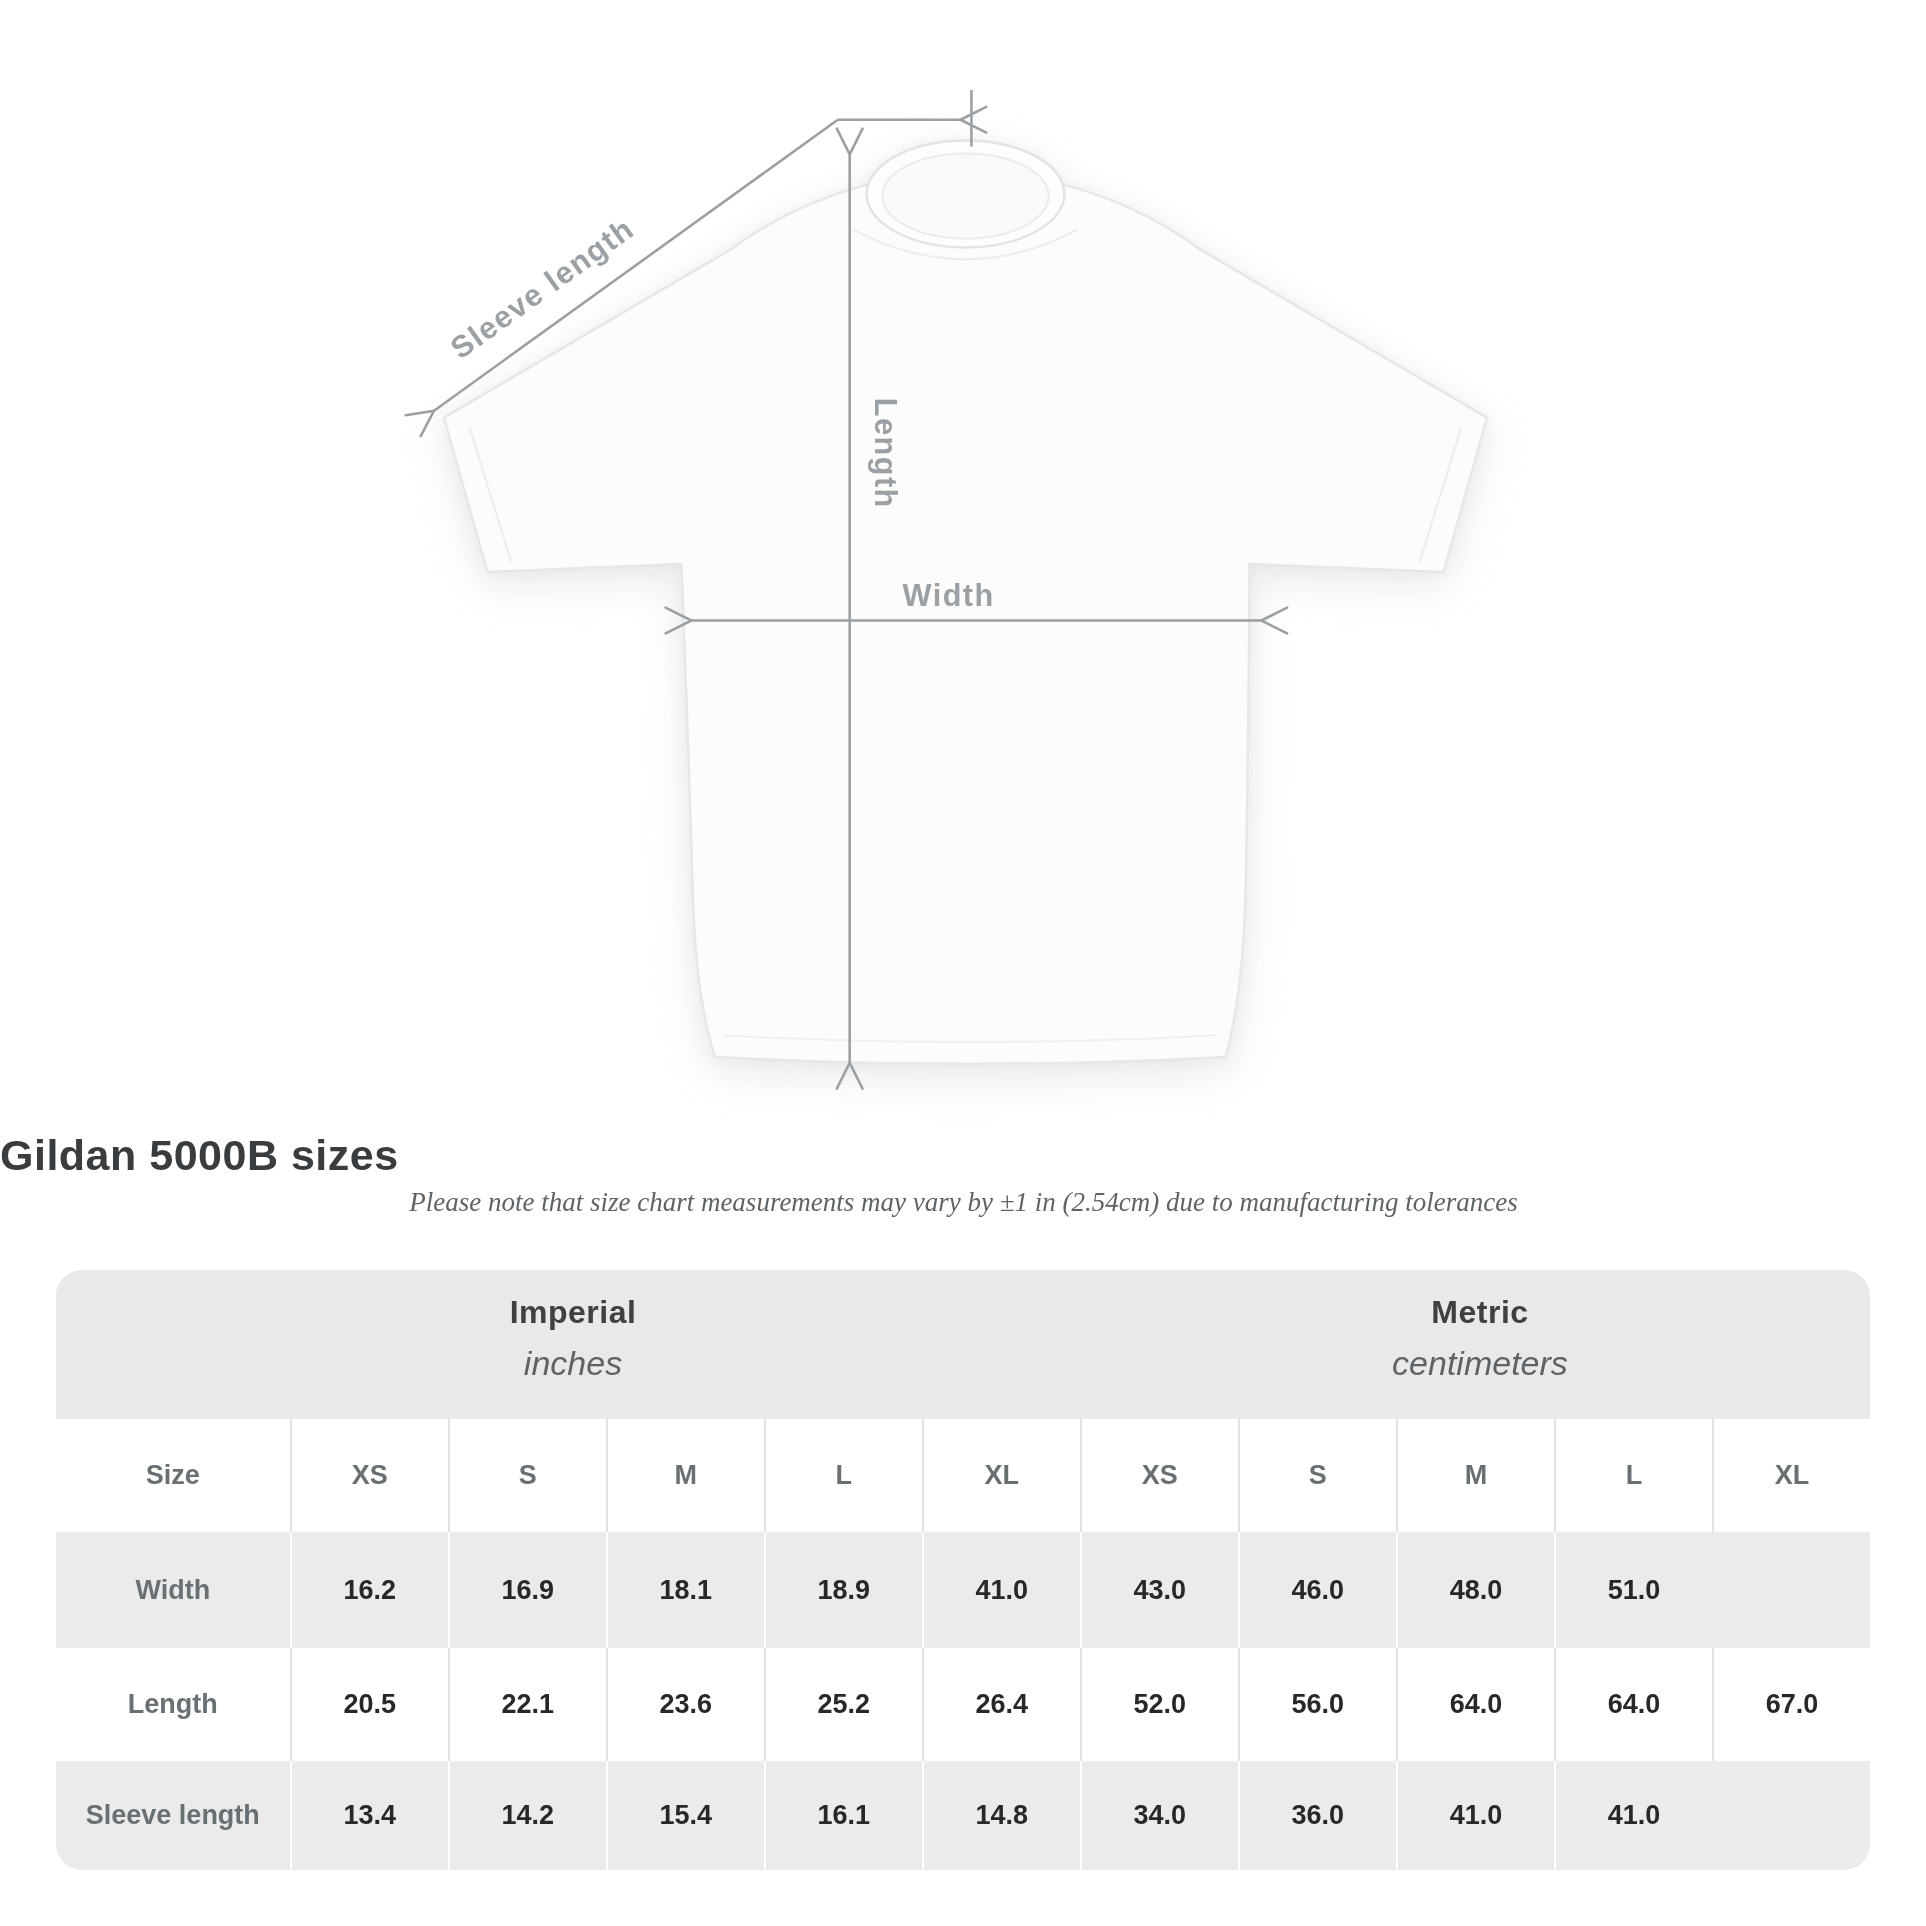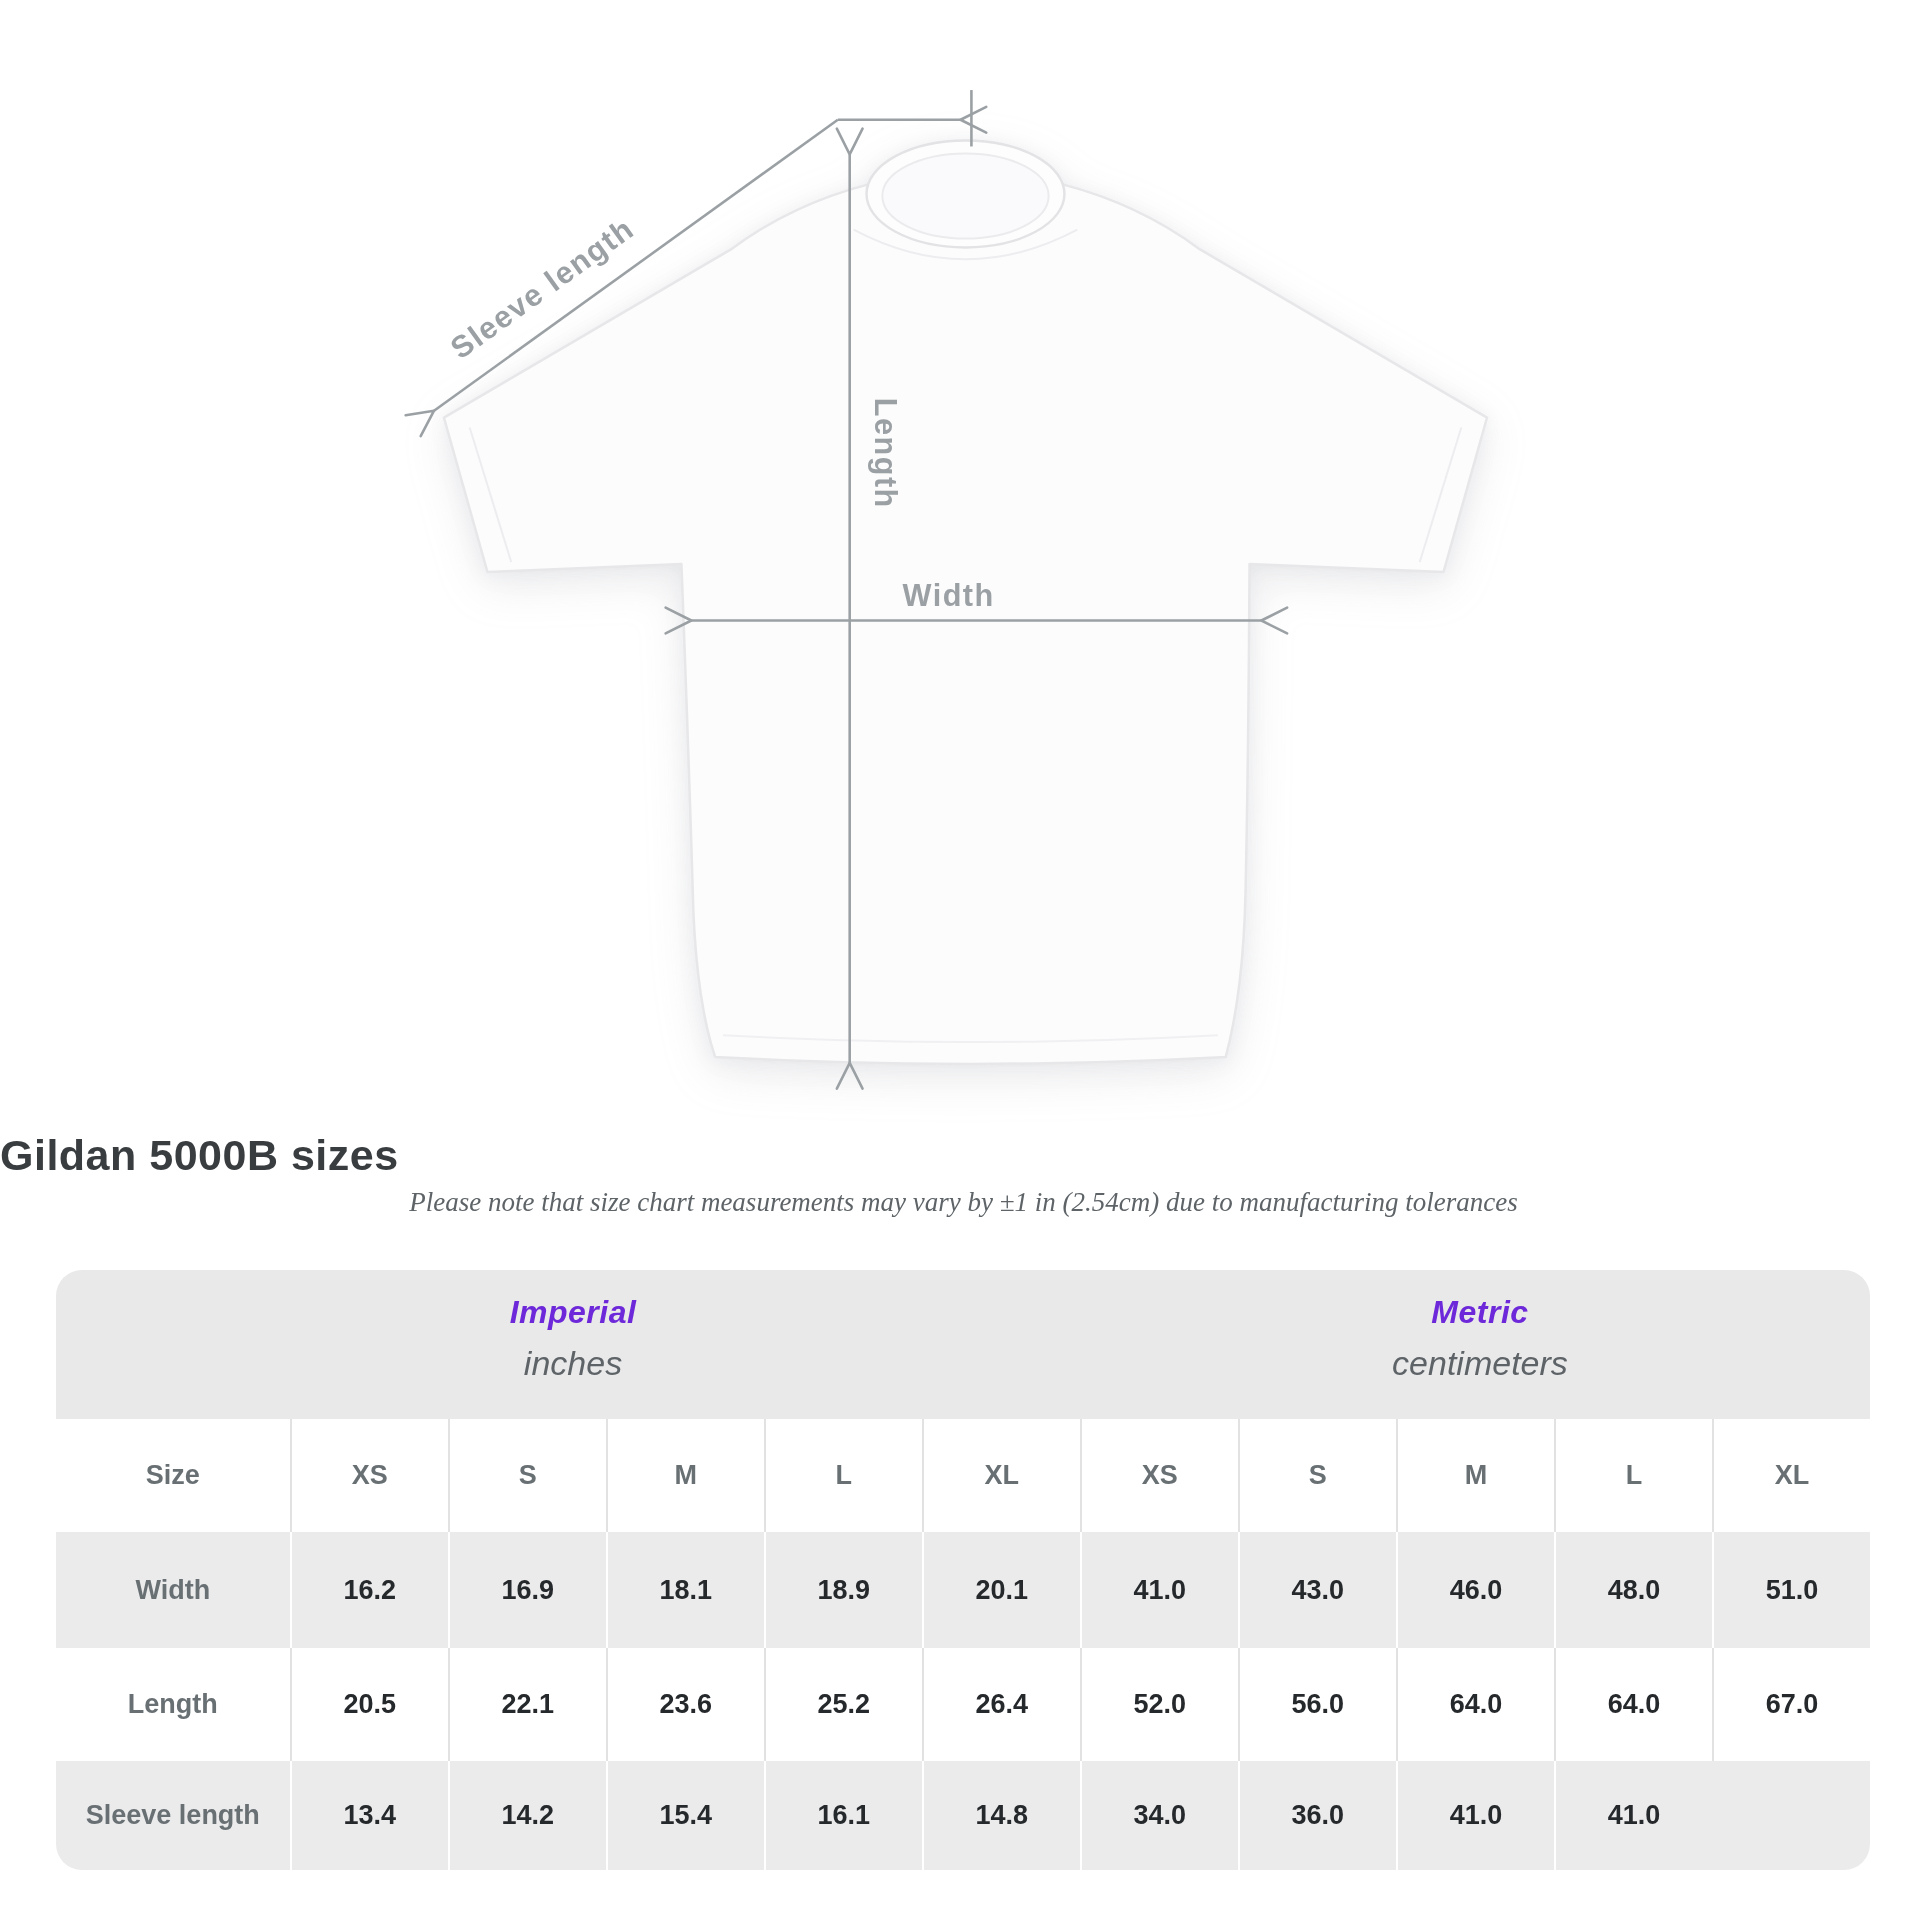--- a/index.html
+++ b/index.html
@@ -26,21 +26,21 @@
     position:absolute;left:56px;top:1270px;width:1814px;height:600px;
     border-radius:26px;overflow:hidden;background:#ffffff;
   }
   .unit-band{position:relative;height:149px;background:#e9e9ea;}
   .unit-group{
     position:absolute;top:0;height:100%;display:flex;flex-direction:column;
     align-items:center;justify-content:center;gap:13px;transform:translateY(-6px);
   }
   .unit-group.imperial{left:0;width:57%;}
   .unit-group.metric{left:57%;width:43%;}
-  .unit-name{font-size:32px;font-weight:bold;font-style:italic;color:#6d28d9;letter-spacing:0.5px;}
+  .unit-name{font-size:32px;font-weight:bold;color:#404040;letter-spacing:0.5px;}
   .unit-sub{font-size:34px;font-style:italic;color:#5d6367;}
   .trow{display:grid;grid-template-columns:12.88% repeat(10,1fr);}
   .trow.row-sizes{height:113px;background:#ffffff;}
   #table-body .trow:nth-child(1){height:116px;}
   #table-body .trow:nth-child(2){height:113px;}
   #table-body .trow:nth-child(3){height:109px;}
   .row-gray{background:#ebebec;}
   .row-white{background:#ffffff;}
   .cell{display:flex;align-items:center;justify-content:center;font-size:27px;color:#26292c;font-weight:bold;}
   .cell.label,.cell.head{font-weight:bold;color:#697074;}
@@ -131,21 +131,20 @@
         <div class="cell head">L</div>
         <div class="cell head">XL</div>
       </div>
     <div id="table-body">
         <div class="trow row-gray">
           <div class="cell label">Width</div>
           <div class="cell value">16.2</div>
           <div class="cell value">16.9</div>
           <div class="cell value">18.1</div>
           <div class="cell value">18.9</div>
-          <div class="cell value">20.1</div>
           <div class="cell value">41.0</div>
           <div class="cell value">43.0</div>
           <div class="cell value">46.0</div>
           <div class="cell value">48.0</div>
           <div class="cell value">51.0</div>
         </div>
         <div class="trow row-white">
           <div class="cell label">Length</div>
           <div class="cell value">20.5</div>
           <div class="cell value">22.1</div>

